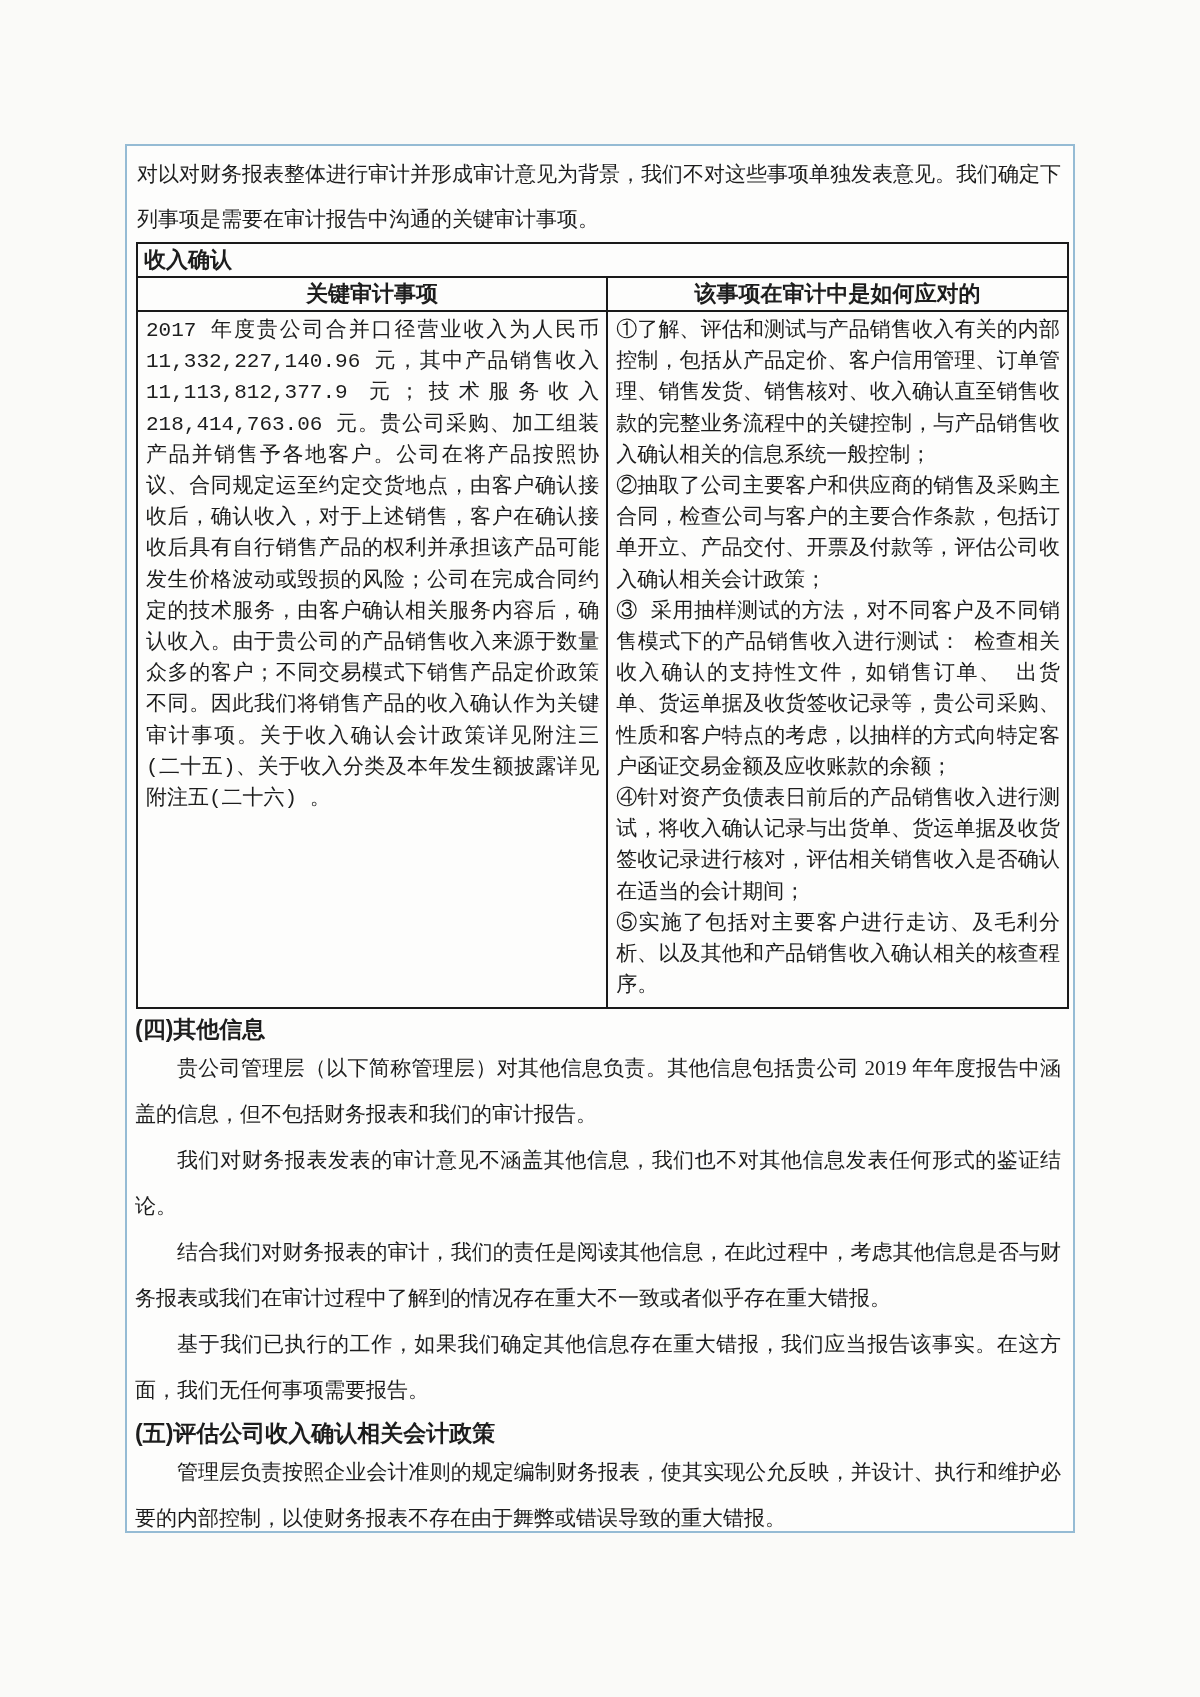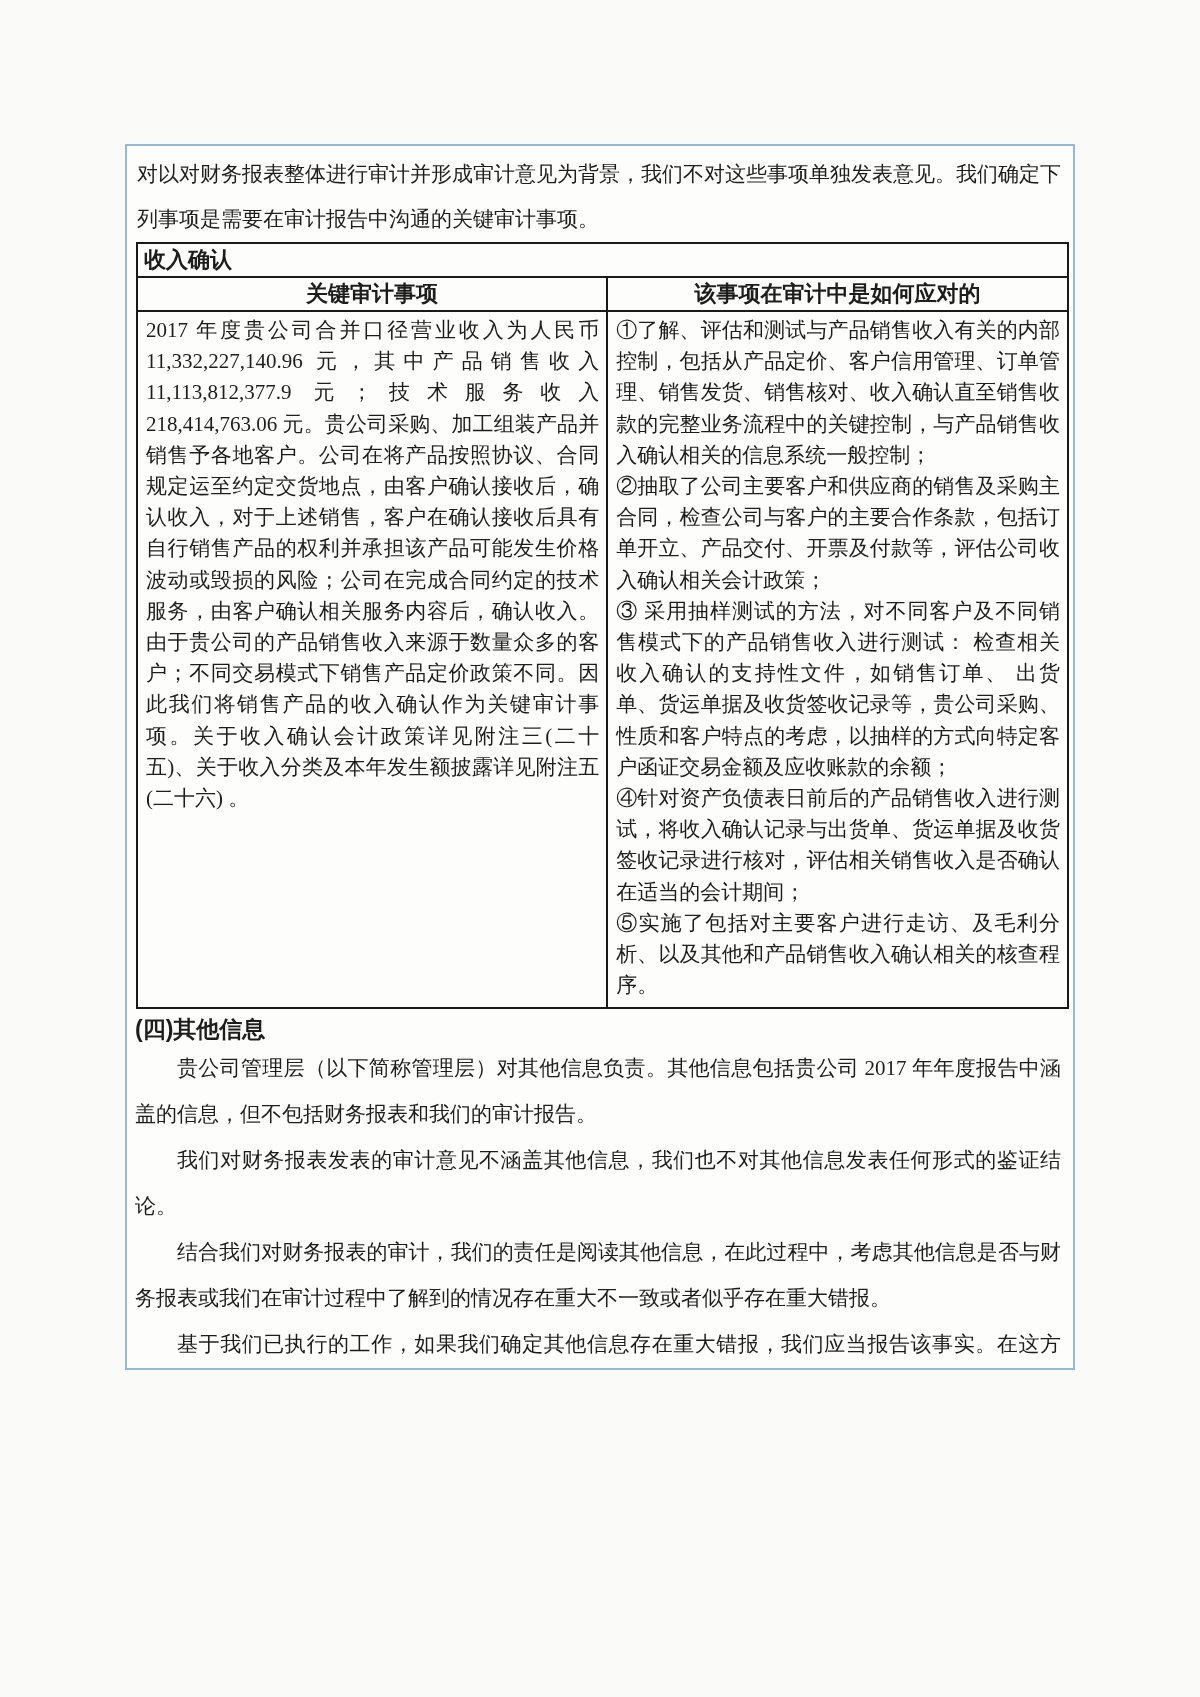--- a/index.html
+++ b/index.html
@@ -14,21 +14,21 @@
   body{
     width:1200px;height:1697px;
     background:var(--page_bg);
     position:relative;
     font-family:"Liberation Serif","DejaVu Serif",serif;
     color:var(--text);
   }
   .doc-frame{
     position:absolute;
     left:125px;top:144px;
-    width:950px;height:1226px;
+    width:950px;height:1389px;
     border:2px solid var(--frame_border);
     background:var(--paper_bg);
     padding:6px 12px 0 8px;
     overflow:hidden;
   }
   .intro{
     margin:0 0 0 2px;
     font-size:21px;
     line-height:45px;
     text-align:justify;
@@ -57,20 +57,21 @@
     text-align:left;
     height:30px;
     padding:1px 6px;
   }
   td.kam-cell{
     vertical-align:top;
     font-size:21px;
     line-height:31.2px;
     text-align:justify;
     padding:3px 7px 6px 8px;
+    font-family:Liberation Mono, monospace;
   }
   .resp-item{margin:0;}
   .kam-text{margin:0;}
   .sec-heading{
     font-family:Liberation Sans, sans-serif;
     font-size:23px;
     font-weight:bold;
     margin:6px 0 2px 0;
     line-height:28px;
   }
@@ -117,24 +118,27 @@
               <p class="resp-item">⑤实施了包括对主要客户进行走访、及毛利分析、以及其他和产品销售收入确认相关的核查程序。</p>
             </div>
         </td>
       </tr>
     </tbody>
   </table>
 
   <div>
     <div class="sec-heading">(四)其他信息</div>
     <div>
-        <p class="sec-par">贵公司管理层（以下简称管理层）对其他信息负责。其他信息包括贵公司 2017 年年度报告中涵盖的信息，但不包括财务报表和我们的审计报告。</p>
+        <p class="sec-par">贵公司管理层（以下简称管理层）对其他信息负责。其他信息包括贵公司 2019 年年度报告中涵盖的信息，但不包括财务报表和我们的审计报告。</p>
         <p class="sec-par">我们对财务报表发表的审计意见不涵盖其他信息，我们也不对其他信息发表任何形式的鉴证结论。</p>
         <p class="sec-par">结合我们对财务报表的审计，我们的责任是阅读其他信息，在此过程中，考虑其他信息是否与财务报表或我们在审计过程中了解到的情况存在重大不一致或者似乎存在重大错报。</p>
         <p class="sec-par">基于我们已执行的工作，如果我们确定其他信息存在重大错报，我们应当报告该事实。在这方面，我们无任何事项需要报告。</p>
       </div>
   </div>
 
   <div>
     <div class="sec-heading">(五)评估公司收入确认相关会计政策</div>
+    <div>
+        <p class="sec-par">管理层负责按照企业会计准则的规定编制财务报表，使其实现公允反映，并设计、执行和维护必要的内部控制，以使财务报表不存在由于舞弊或错误导致的重大错报。</p>
+      </div>
   </div>
 
 </div>
 
 </body></html>

